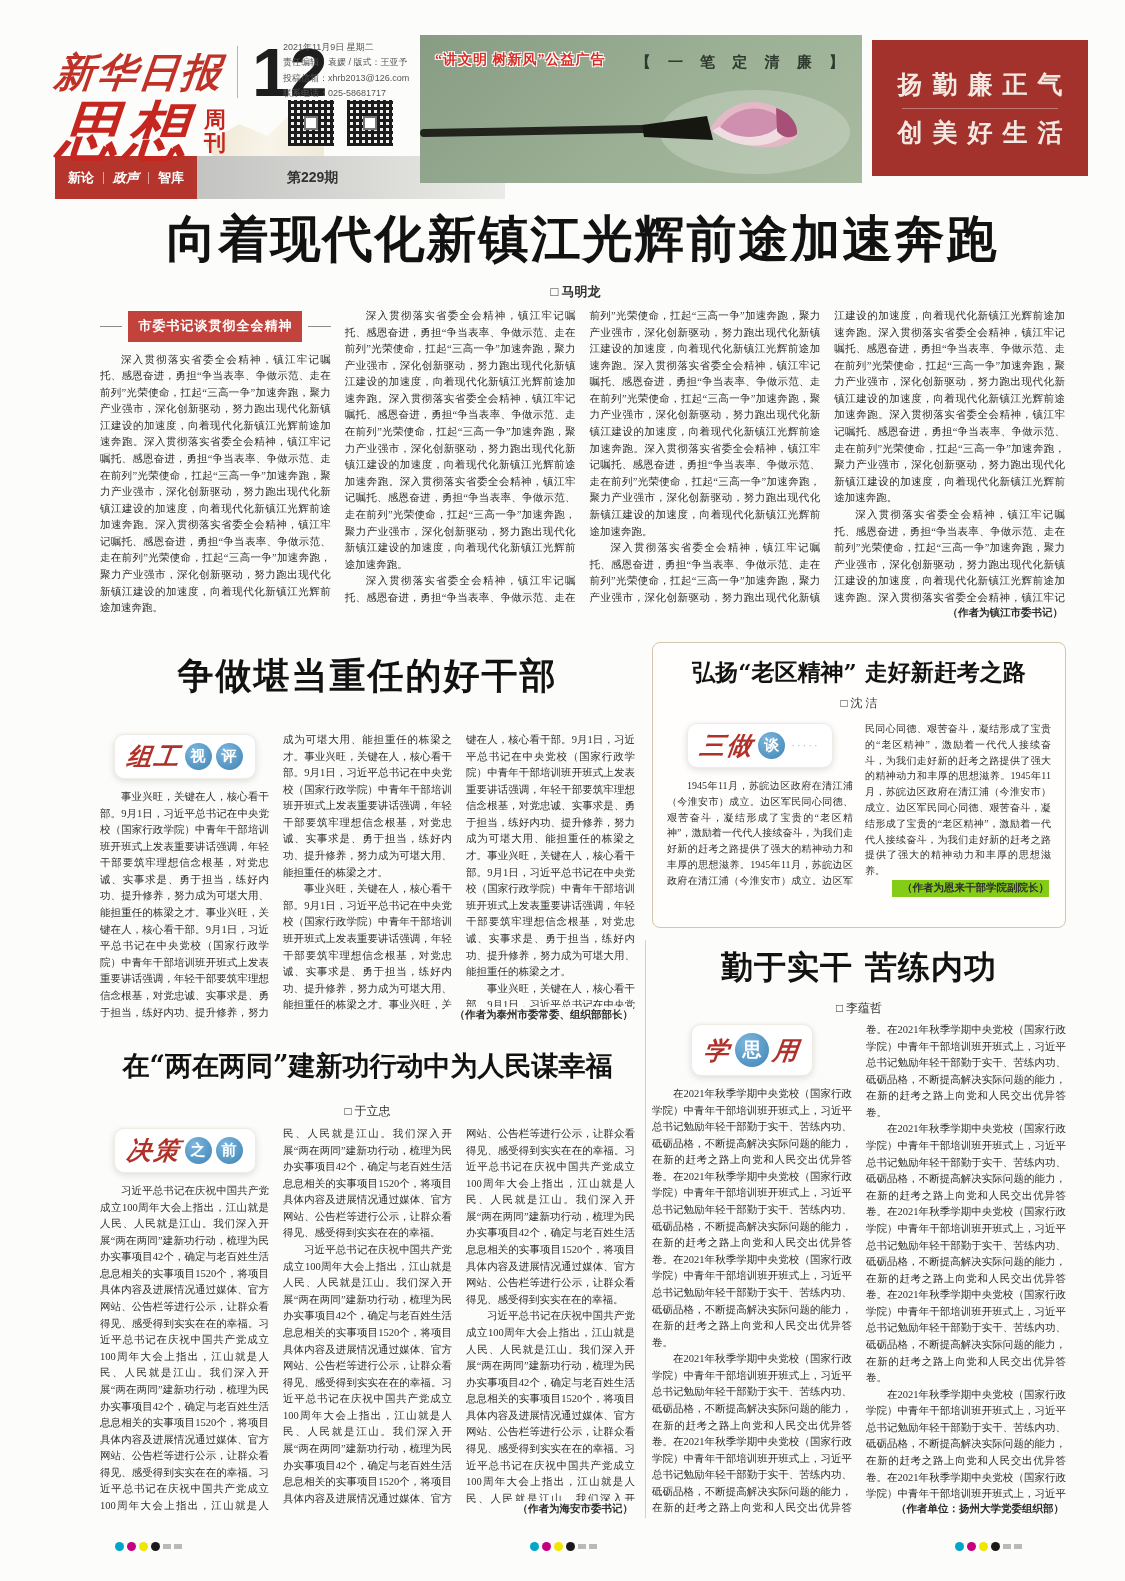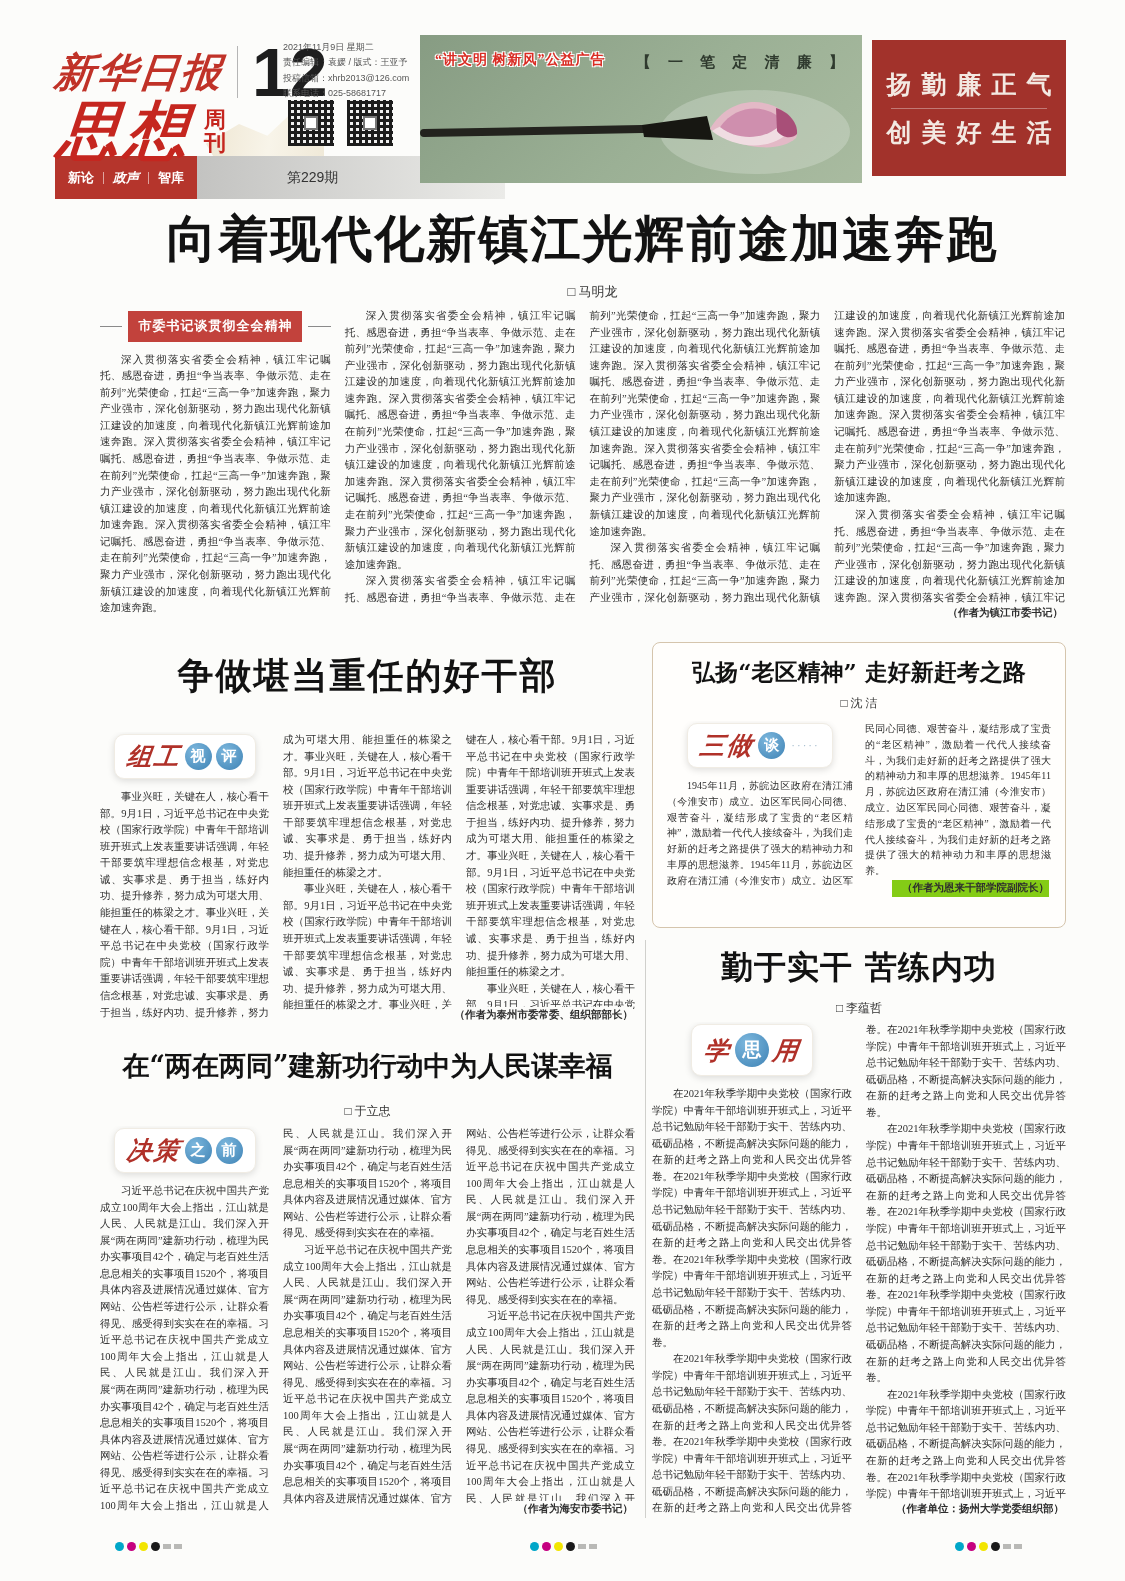--- a/index.html
+++ b/index.html
@@ -22,54 +22,54 @@
   .weekly-suffix{position:relative;z-index:1;display:flex;flex-direction:column;margin-left:10px;
                  font-size:22px;font-weight:bold;color:#c5261f;line-height:1.05;}
 
   .section-bar{position:absolute;left:55px;top:156px;width:450px;height:43px;display:flex;
                font-family:"Liberation Sans",sans-serif;}
   .section-red{background:#b5352c;display:flex;align-items:center;gap:9px;padding:0 13px;}
   .section-item{color:#fff;font-size:13px;font-weight:bold;}
   .section-item.em{font-style:italic;}
   .ssep{width:1px;height:12px;background:rgba(255,255,255,.55);}
   .section-gray{flex:1;background:linear-gradient(90deg,#c3c3c1,#ebebE8);display:flex;align-items:center;
-                padding-left:90px;font-size:14px;font-weight:normal;color:#333;}
+                padding-left:90px;font-size:14px;font-weight:bold;color:#333;}
 
   .info-block{position:absolute;left:283px;top:40px;width:140px;font-family:"Liberation Sans",sans-serif;
               font-size:9px;color:#555;line-height:1.7;}
   .qr-row{position:absolute;left:288px;top:100px;display:flex;gap:13px;}
   .qr{position:relative;width:46px;height:46px;
       background:repeating-linear-gradient(0deg,#1c1c1c 0 3px,transparent 3px 6px),
                  repeating-linear-gradient(90deg,#1c1c1c 0 3px,#efefef 3px 6px);}
   .qr::after{content:"";position:absolute;left:16px;top:16px;width:14px;height:14px;background:#fff;border:2px solid #777;box-sizing:border-box;}
 
   .psa-banner{position:absolute;left:420px;top:35px;width:442px;height:148px;overflow:hidden;
               background:linear-gradient(135deg,#879c83,#9bb095 55%,#a9bba0);}
   .psa-label{position:absolute;left:15px;top:16px;color:#d92c23;font-size:14px;font-weight:bold;letter-spacing:1px;
              text-shadow:1px 1px 0 #fff,-1px -1px 0 #fff,1px -1px 0 #fff,-1px 1px 0 #fff;}
   .psa-slogan{position:absolute;right:12px;top:18px;color:#2f3a2e;font-size:15px;font-weight:bold;letter-spacing:6px;
               font-family:"DejaVu Serif",serif;}
   .brush-svg{position:absolute;left:0;bottom:6px;}
 
-  .slogan-box{position:absolute;left:872px;top:40px;width:194px;height:136px;background:#a2322b;
+  .slogan-box{position:absolute;left:872px;top:40px;width:216px;height:136px;background:#a2322b;
               display:flex;flex-direction:column;justify-content:center;align-items:center;gap:7px;}
   .slogan-line{color:#f3e9e2;font-size:25px;font-weight:bold;letter-spacing:10px;text-indent:10px;
                font-family:"DejaVu Serif",serif;}
   .slogan-div{width:156px;height:1px;background:rgba(255,255,255,.35);}
 
   
   .h-title{position:absolute;margin:0;text-align:center;font-family:"DejaVu Serif",serif;font-weight:900;color:#121212;}
   .lead-title{left:100px;top:206px;width:965px;font-size:50px;letter-spacing:2px;}
   .zuzhi-title{left:100px;top:652px;width:535px;font-size:36px;letter-spacing:2px;}
   .laoqu-title{font-size:23px;letter-spacing:0;text-align:center;margin:2px 0 0;white-space:nowrap;}
   .qinyu-title{left:652px;top:946px;width:414px;font-size:32px;letter-spacing:1px;}
   .liangzai-title{left:100px;top:1048px;width:535px;font-size:27px;letter-spacing:0;white-space:nowrap;}
 
   .byline{position:absolute;text-align:center;font-size:13px;color:#333;}
-  .lead-byline{left:110px;top:283px;width:965px;}
+  .lead-byline{left:93px;top:283px;width:965px;font-weight:bold;}
   .zuzhi-byline{left:100px;top:709px;width:535px;font-size:12px;}
   .laoqu-byline{position:static;display:block;text-align:center;font-size:12px;margin:7px 0 9px;}
   .qinyu-byline{left:652px;top:1000px;width:414px;font-size:12px;}
   .liangzai-byline{left:100px;top:1103px;width:535px;font-size:12px;}
 
   
   .article-body{position:absolute;column-gap:14px;column-fill:auto;overflow:hidden;
                 font-size:10.5px;line-height:1.58;text-align:justify;color:#2e2e2e;}
   .article-body p{margin:0;text-indent:2em;}
   .lead-body{left:100px;top:308px;width:965px;height:314px;column-count:4;}

